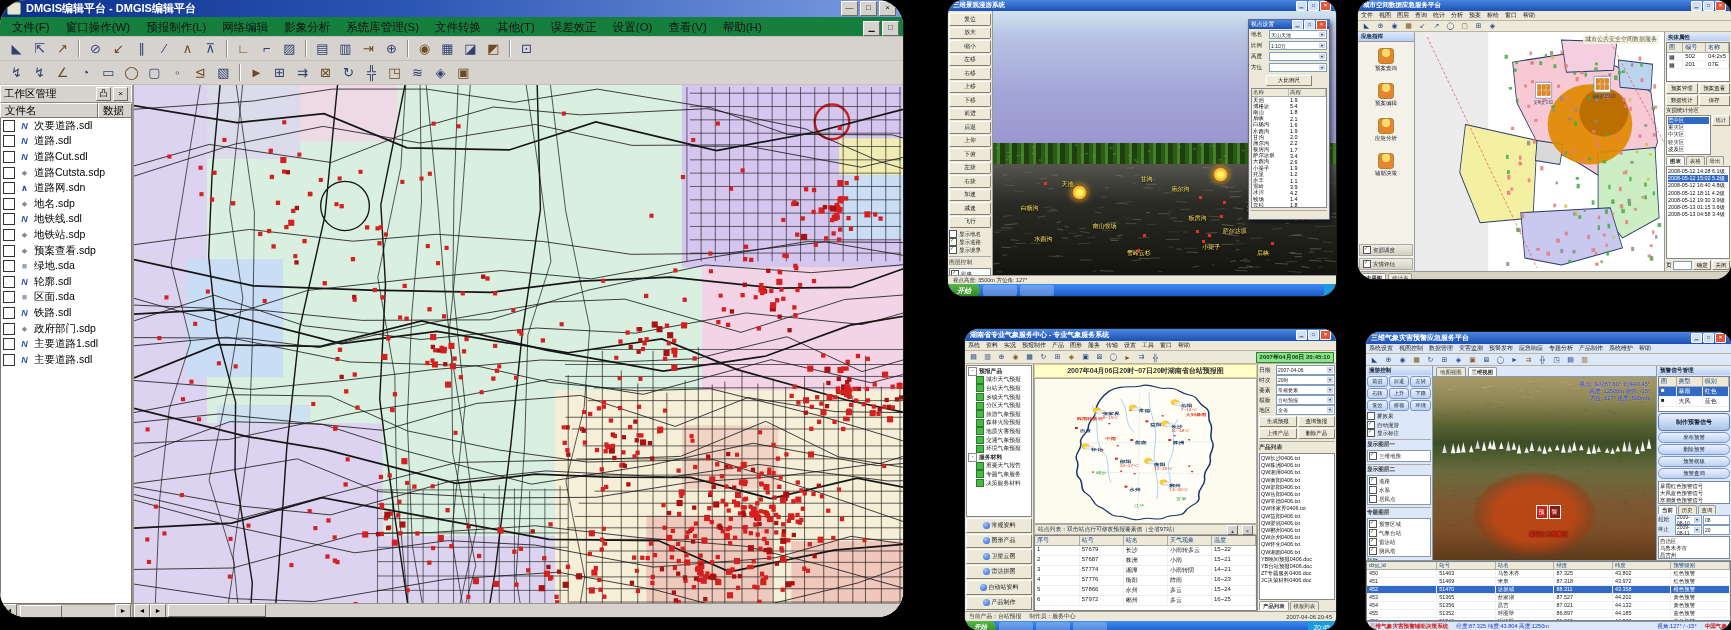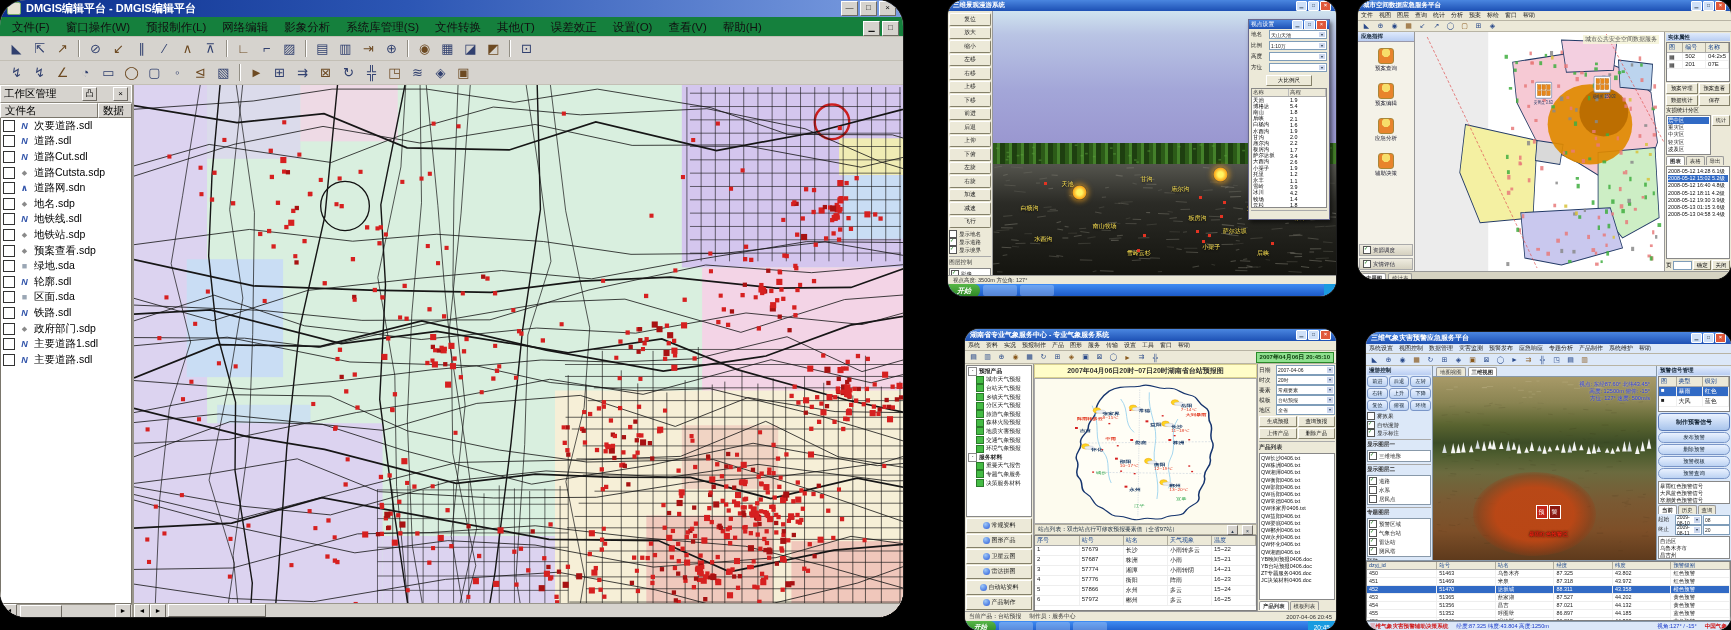--- a/index.html
+++ b/index.html
@@ -19,21 +19,21 @@
   #win-main .mbar{height:19px;font-size:11.5px;padding:0 4px;border-bottom:1px solid #c3bfb5}
   .mitem{padding:1px 8px;white-space:nowrap}
   .trow{display:flex;align-items:center;background:#d6d3ce;padding:0 5px}
   #win-main .trow{height:23px;border-bottom:1px solid #c3bfb5}
   .ticon{width:21px;height:20px;display:flex;align-items:center;justify-content:center;font-size:13px;
          color:#31406f;border:1px solid transparent;border-radius:2px}
   .ticon:nth-child(3n){color:#6d4a22}
   .tsep{width:0;height:17px;border-left:1px solid #928e84;border-right:1px solid #fff;margin:0 4px}
   #main-body{display:flex;height:532px}
   #ws-panel{width:132px;display:flex;flex-direction:column;background:#d6d3ce;border-right:2px solid #9a968c}
-  .wshead{height:16px;display:flex;align-items:center;font-size:10.5px;padding:0 3px;gap:16px;
+  .wshead{height:16px;display:flex;align-items:center;font-size:10.5px;padding:0 3px;gap:2px;
           border:1px solid #fff;border-bottom-color:#8a867c;background:#d6d3ce}
   .wsbtn{width:13px;height:12px;font-size:8px;line-height:11px;text-align:center;background:#d6d3ce;
          border:1px solid;border-color:#fff #6e6a63 #6e6a63 #fff}
   .wscols{display:flex;height:15px;font-size:10.5px}
   .wscol{border:1px solid;border-color:#fff #7a766c #7a766c #fff;padding:0 4px;background:#d6d3ce;white-space:nowrap;overflow:hidden}
   #layer-list{flex:1;background:#fff;border:1px solid #7a766c;border-top:none;overflow:hidden;position:relative}
   .lyr{display:flex;align-items:center;height:15.6px;font-size:10.5px;gap:3px;padding-left:2px;color:#000;white-space:nowrap}
   .lcb{width:10px;height:10px;border:1px solid #333;background:#fff;flex:none}
   .lico{width:13px;flex:none;text-align:center;font-size:9px}
   .lico.line{color:#3355aa;font-style:italic;font-weight:700}

